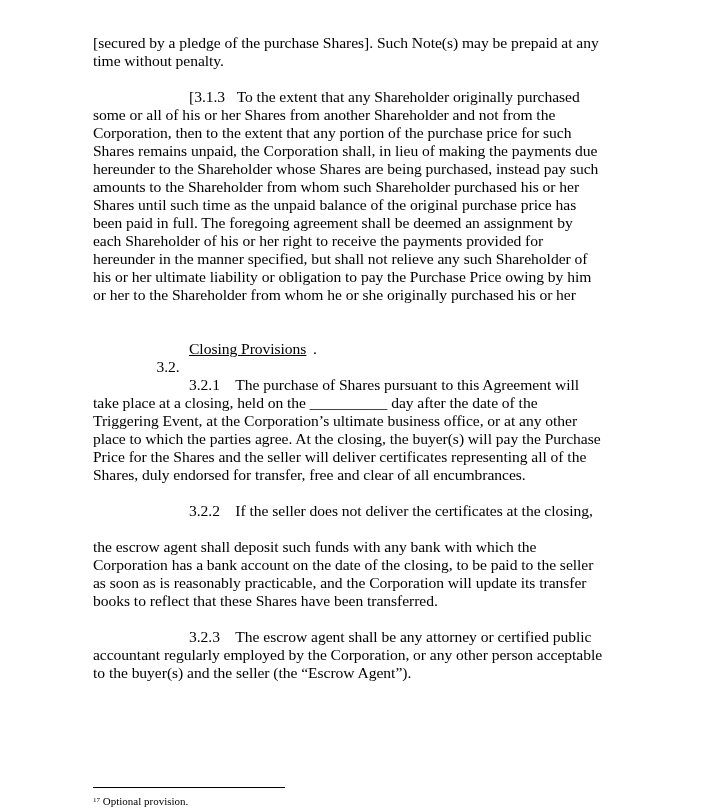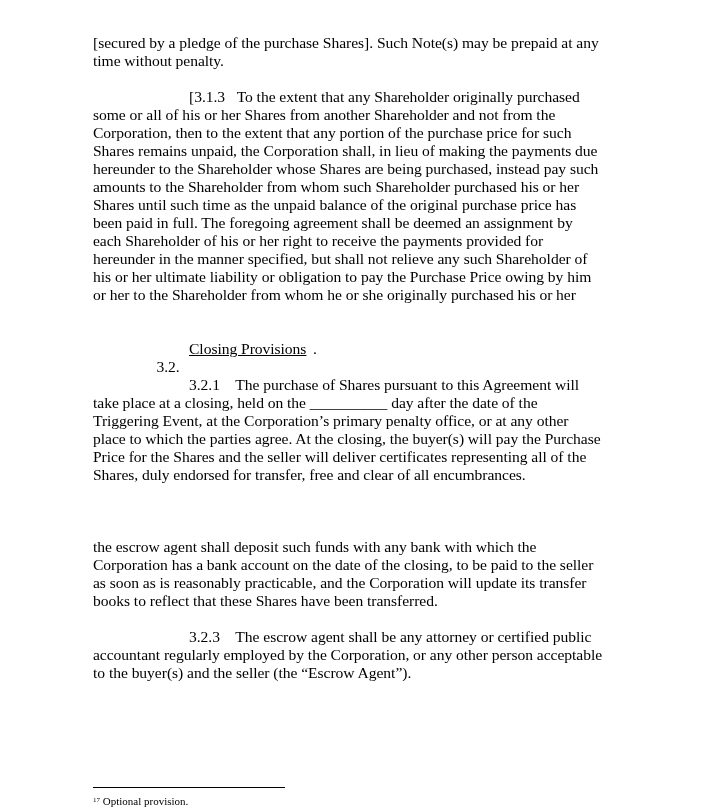--- a/index.html
+++ b/index.html
@@ -36,25 +36,26 @@
   <div class="line" style="top:256px">or her to the Shareholder from whom he or she originally purchased his or her</div>
   <div class="line" style="top:238px">his or her ultimate liability or obligation to pay the Purchase Price owing by him</div>
 
   <div class="line ind-h" style="top:310px">
     <span>3.2.</span>
     <span class="head-title" style="left:48px;top:0"><span>Closing Provisions</span></span><span style="position:absolute;left:172px;top:0">.</span>
   </div>
 
   <div class="line ind1" style="top:346px"><span>3.2.1</span><span>&nbsp;&nbsp;&nbsp;&nbsp;</span><span>The purchase of Shares pursuant to this Agreement will</span></div>
   <div class="line" style="top:364px">take place at a closing, held on the __________ day after the date of the</div>
-  <div class="line" style="top:382px">Triggering Event, at the Corporation’s primary penalty office, or at any other</div>
+  <div class="line" style="top:382px">Triggering Event, at the Corporation’s ultimate business office, or at any other</div>
   <div class="line" style="top:400px">place to which the parties agree. At the closing, the buyer(s) will pay the Purchase</div>
   <div class="line" style="top:418px">Price for the Shares and the seller will deliver certificates representing all of the</div>
   <div class="line" style="top:436px">Shares, duly endorsed for transfer, free and clear of all encumbrances.</div>
 
+  <div class="line ind1" style="top:472px"><span>3.2.2</span><span>&nbsp;&nbsp;&nbsp;&nbsp;</span><span>If the seller does not deliver the certificates at the closing,</span></div>
   <div class="line" style="top:508px">the escrow agent shall deposit such funds with any bank with which the</div>
   <div class="line" style="top:526px">Corporation has a bank account on the date of the closing, to be paid to the seller</div>
   <div class="line" style="top:562px">books to reflect that these Shares have been transferred.</div>
   <div class="line" style="top:544px">as soon as is reasonably practicable, and the Corporation will update its transfer</div>
 
   <div class="line ind1" style="top:598px"><span>3.2.3</span><span>&nbsp;&nbsp;&nbsp;&nbsp;</span><span>The escrow agent shall be any attorney or certified public</span></div>
   <div class="line" style="top:616px">accountant regularly employed by the Corporation, or any other person acceptable</div>
   <div class="line" style="top:634px">to the buyer(s) and the seller (the “Escrow Agent”).</div>
 
   <div class="fn-rule"></div>

